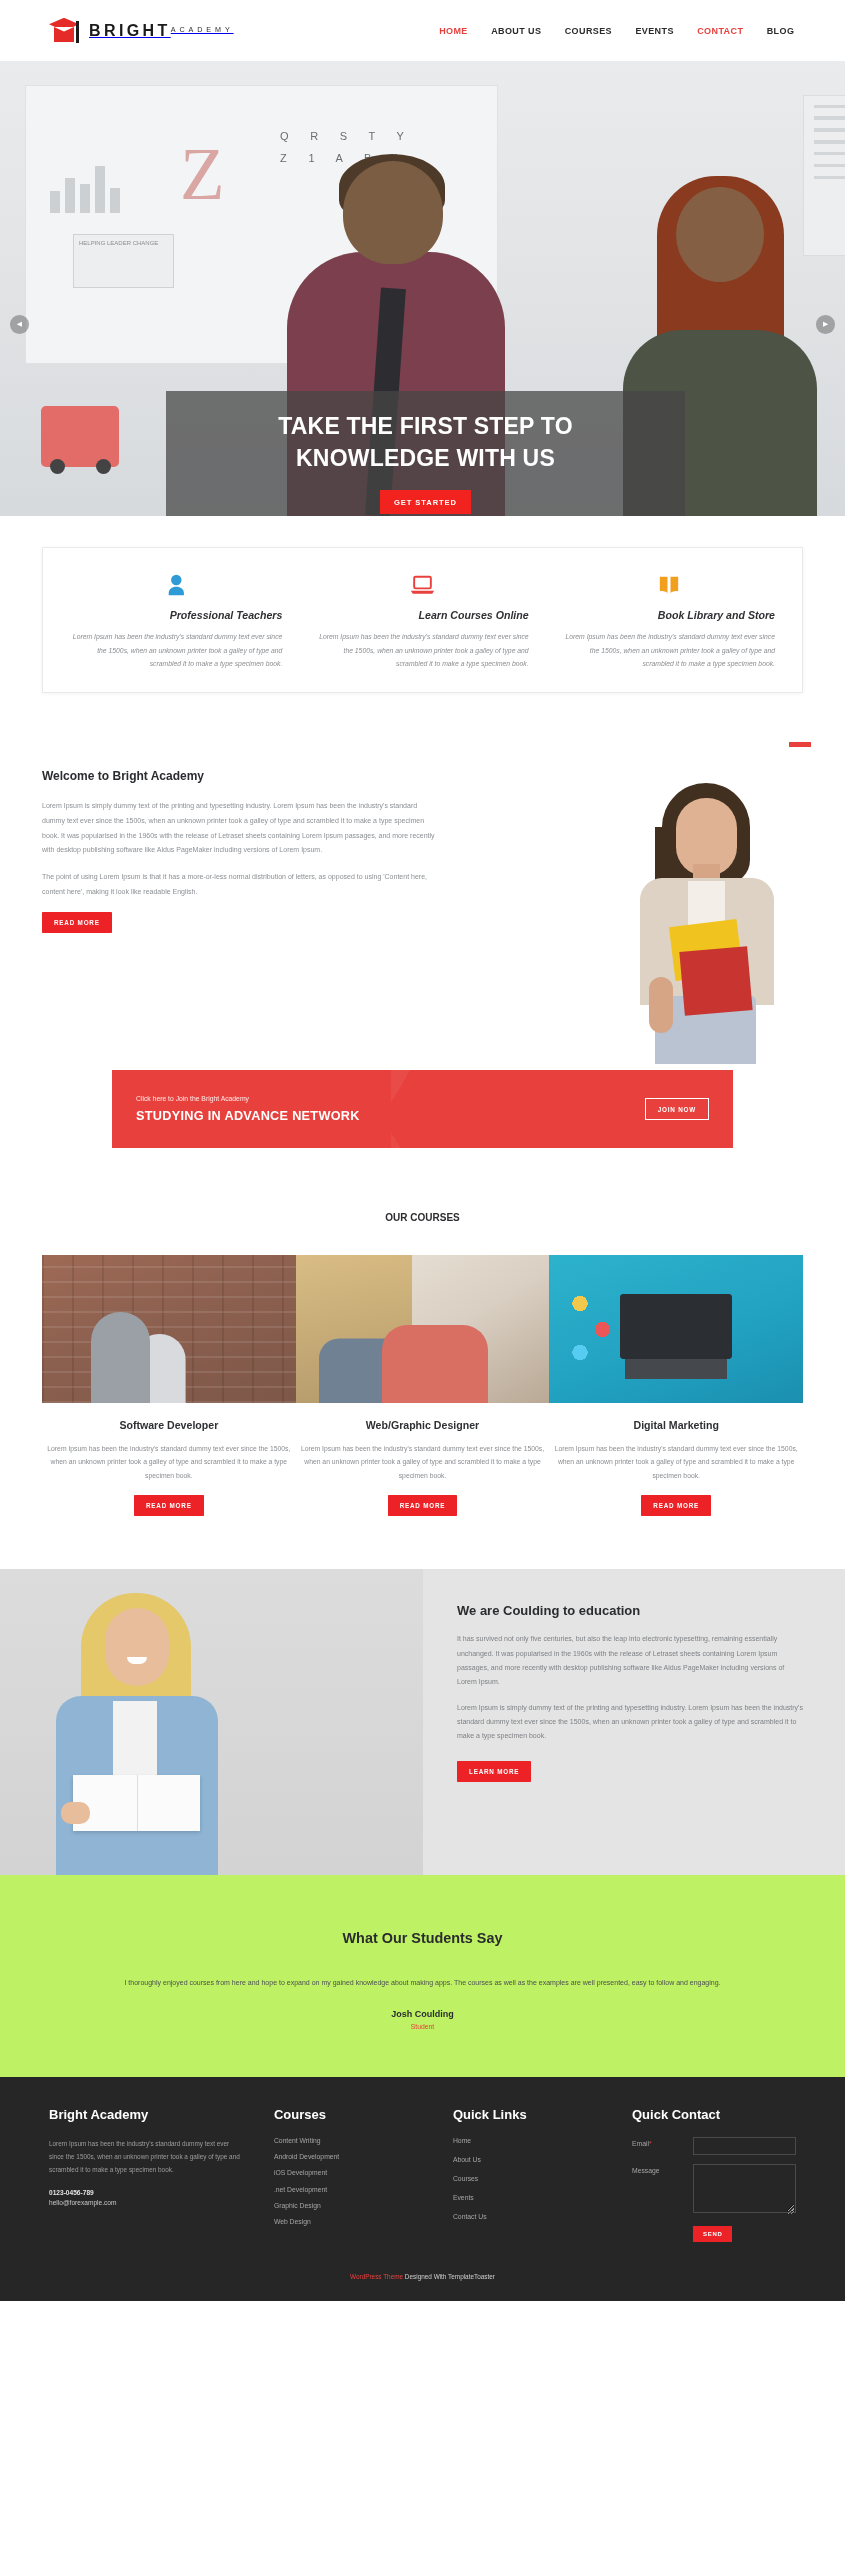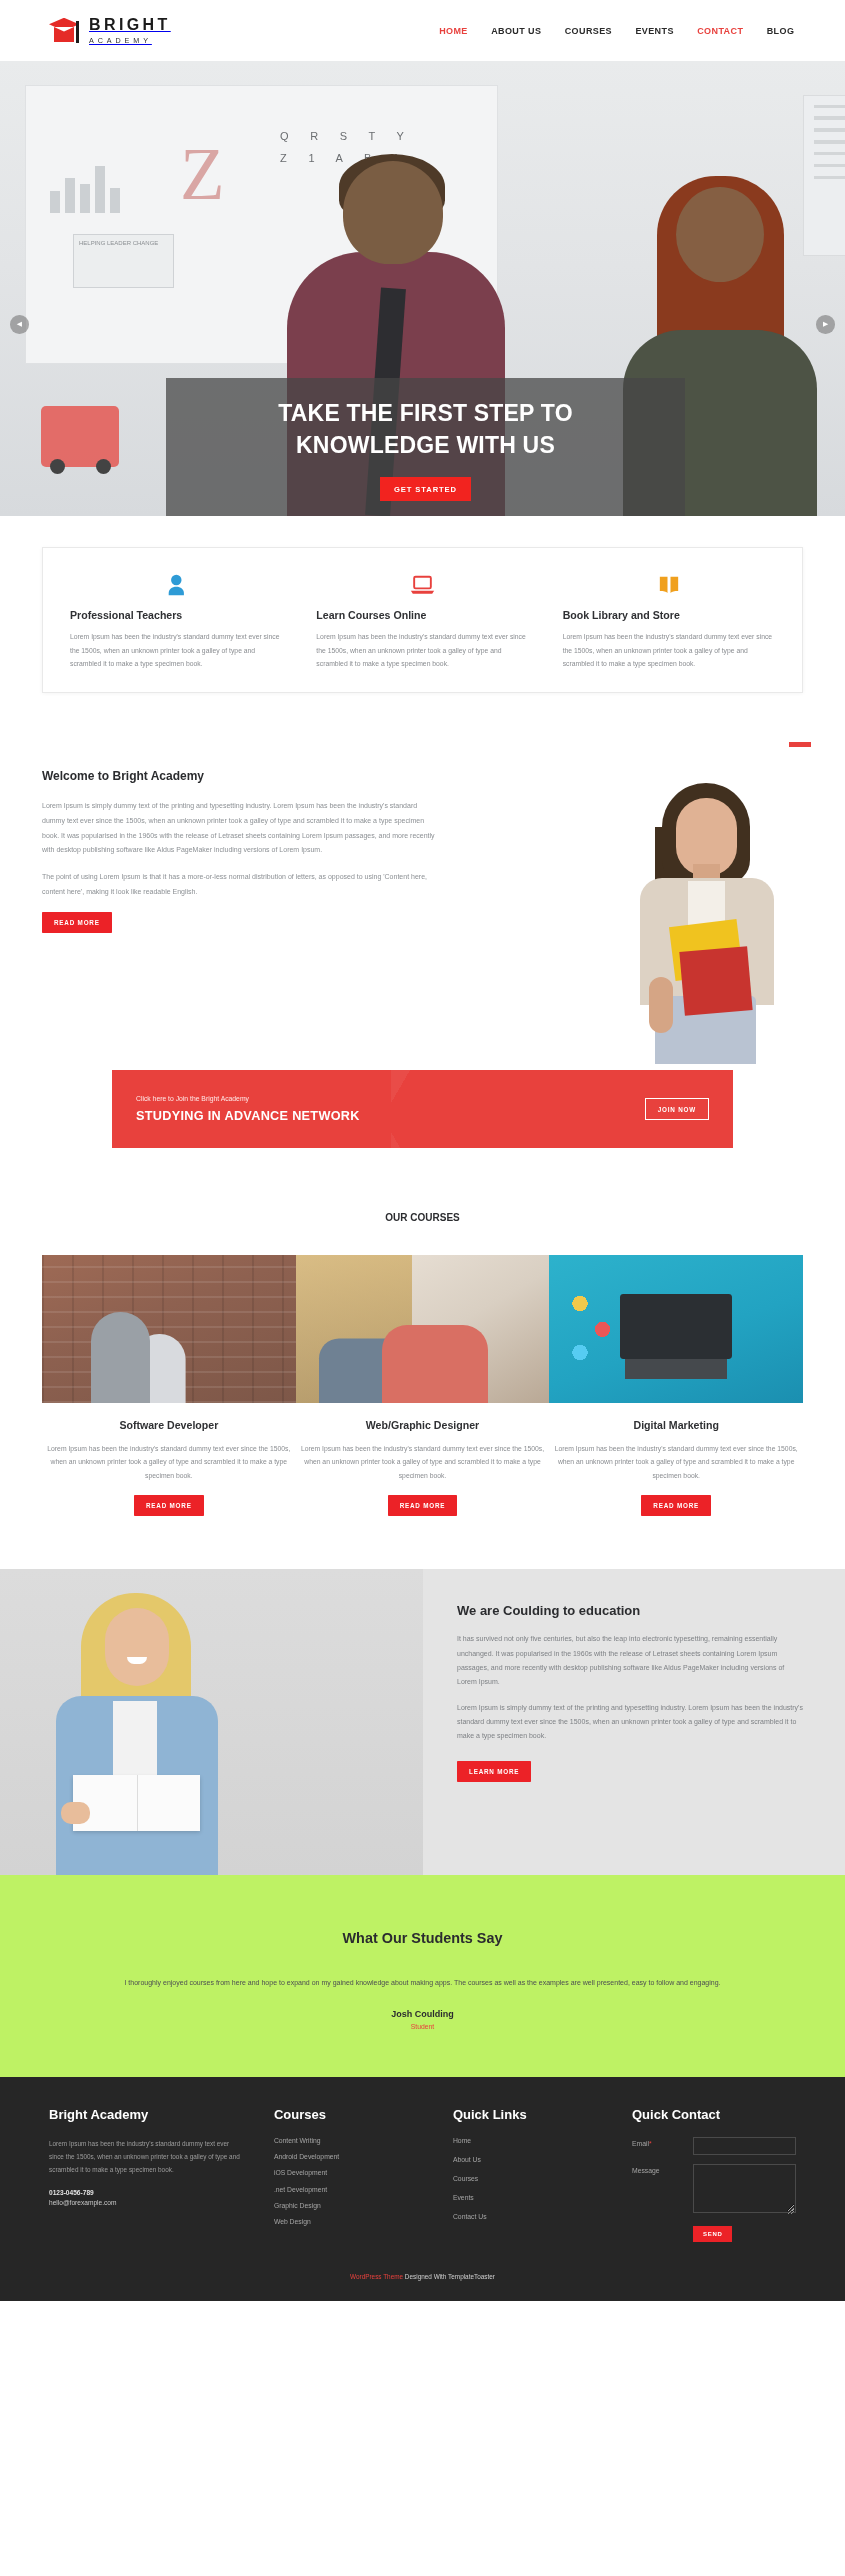--- a/index.html
+++ b/index.html
@@ -37,21 +37,21 @@
     clip-path: polygon(0% 0%, 100% 0%, 100% 100%, 0% 100%);
   }
   .cap-base::after {
     content: ""; position: absolute; top: 0; left: 0; width: 20px; height: 6px;
     background: #ffffff;
     clip-path: polygon(0% 0%, 50% 75%, 100% 0%, 100% 0%, 0% 0%);
   }
   .cap-tassel {
     position: absolute; top: 5px; left: 27px; width: 2.5px; height: 22px; background: #1b1b1b;
   }
-  .logo-text { display: flex; flex-direction: column; justify-content: center; line-height: 1; }
+  .logo-text { display: flex; flex-direction: row; justify-content: center; line-height: 1; }
   .logo-bright { font-size: 16px; font-weight: 700; letter-spacing: 3.4px; color: #1b1b1b; }
   .logo-academy { font-size: 7.2px; font-weight: 500; letter-spacing: 3.9px; color: #2c2c2c; margin-top: 3.4px; }
 
   .nav { display: flex; align-items: center; gap: 20px; }
   .nav-item {
     font-size: 9px; font-weight: 700; letter-spacing: 0.4px;
     color: #2a2a2a; text-decoration: none; text-transform: uppercase;
     padding: 5px 1.7px;
   }
   .nav-item.active { color: #e8413d; }
@@ -112,21 +112,21 @@
     background: #2d2d31; transform: rotate(4deg); }
   .person-b { right: 17px; width: 220px; height: 338px; }
   .person-b .head { position: absolute; left: 68px; top: 8.5px; width: 88px; height: 95px;
     background: #855f43; border-radius: 50%; }
   .person-b .hair { position: absolute; left: 49px; top: -1.7px; width: 127px; height: 211px;
     background: #8a3a1e; border-radius: 59px 59px 34px 34px; }
   .person-b .body { position: absolute; left: 15px; top: 152px; width: 194px; height: 203px;
     background: #4d5345; border-radius: 59px 59px 0 0; }
 
   .hero-overlay {
-    position: absolute; left: 166px; top: 317px; width: 519px; height: 156px;
+    position: absolute; left: 166px; top: 330px; width: 519px; height: 156px;
     background: rgba(70,70,70,0.74);
     display: flex; flex-direction: column; align-items: center; padding-top: 18.6px;
   }
   .hero-title {
     font-size: 23px; font-weight: 700; color: #ffffff; letter-spacing: 0.2px;
     text-align: center; line-height: 1.42; max-width: 397px;
   }
   .hero-btn {
     margin-top: 15px; background: #f2231f; color: #fff; border: none;
     font-size: 7.6px; font-weight: 700; letter-spacing: 0.9px; text-transform: uppercase;
@@ -141,21 +141,21 @@
   .slider-arrow.prev { left: 10px; }
   .slider-arrow.next { right: 10px; }
 
   
   .features-wrap { background: #ffffff; padding: 31px 0 34px; }
   .features {
     width: 761px; margin: 0 auto; background: #ffffff;
     border: 0.8px solid #e9e9e9; box-shadow: 0 0.8px 4.2px rgba(0,0,0,0.055);
     display: flex; padding: 22px 10px 22px;
   }
-  .feature { flex: 1; text-align: left; padding: 0 17px; }
+  .feature { flex: 1; text-align: right; padding: 0 17px; font-style: italic; }
   .feature-icon { height: 29px; display: flex; align-items: center; justify-content: center; margin-bottom: 10px; }
   .feature-title { font-size: 10.6px; font-weight: 700; color: #2f3033; margin-bottom: 9.3px; }
   .feature-text { font-size: 6.8px; color: #8a8d91; line-height: 1.95; }
 
   
   .welcome { position: relative; padding: 39px 0 25px; background: #fff; }
   .welcome-inner { width: 761px; margin: 0 auto; display: flex; gap: 34px; align-items: flex-start; }
   .welcome-left { width: 397px; padding-top: 3.4px; }
   .welcome-title { font-size: 12px; font-weight: 700; color: #2b2c2f; margin-bottom: 16px; }
   .welcome-p { font-size: 7px; color: #8c9094; line-height: 2.08; margin-bottom: 12.7px; }

